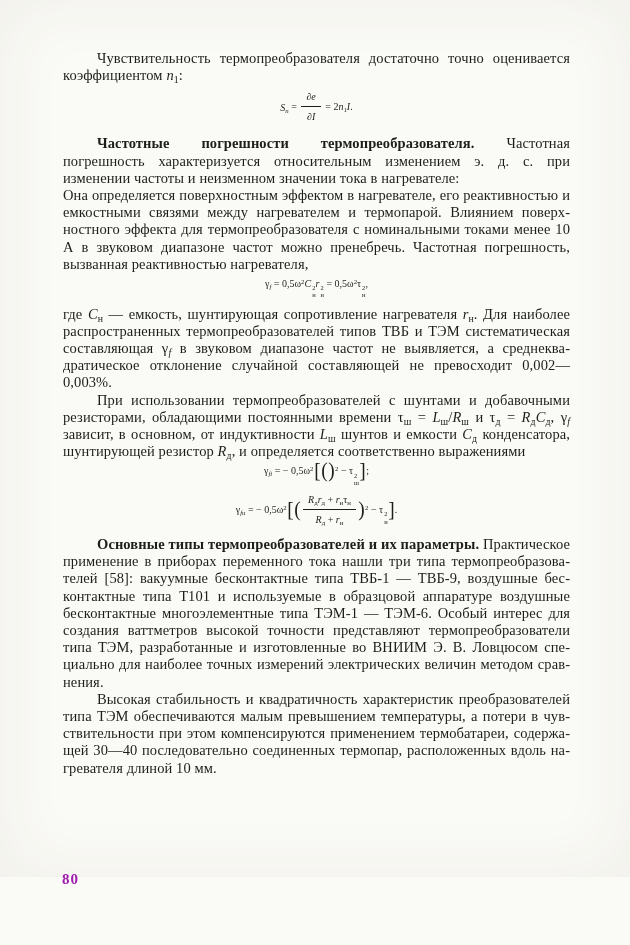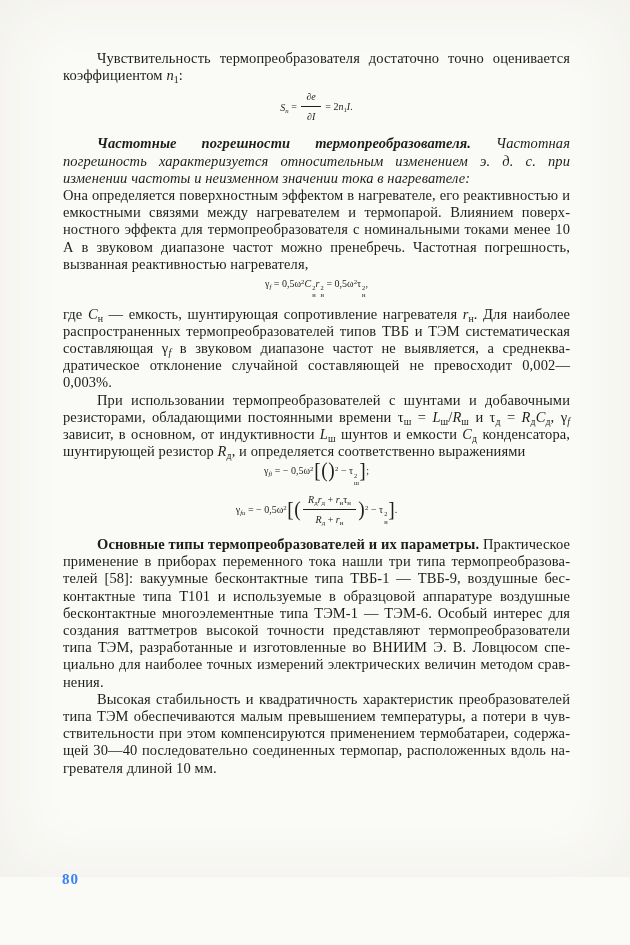--- a/index.html
+++ b/index.html
@@ -29,21 +29,21 @@
   }
   p.para {
     margin: 0;
     font-size: 14.5px;
     line-height: 17.2px;
     text-align: justify;
     hyphens: manual;
     letter-spacing: 0.1px;
   }
   p.indent { text-indent: 34px; }
-  p.sect { margin-top: 9px; font-style: italic; }
+  p.sect { margin-top: 9px; }
   .formula {
     text-align: center;
     font-size: 10px;
     line-height: 1;
     margin: 6px 0 7px 0;
     white-space: nowrap;
   }
   .formula i { font-style: italic; }
   sub { font-size: 68%; vertical-align: -0.28em; line-height: 0; }
   sup { font-size: 68%; vertical-align: 0.45em; line-height: 0; }
@@ -86,21 +86,21 @@
     line-height: 0;
     transform: scaleX(0.9);
   }
   .page-number {
     position: absolute;
     left: 62px;
     top: 871px;
     font-size: 15px;
     font-weight: bold;
     letter-spacing: 1px;
-    color: #3b82f6;
+    color: #a21caf;
   }
 </style>
 </head>
 <body>
 
 <div class="page">
   <div class="text-col">
 
     <p class="para indent">Чувствительность термопреобразователя достаточно точно оценивается ко­эффициентом <i>n</i><sub>1</sub>:</p>
 

